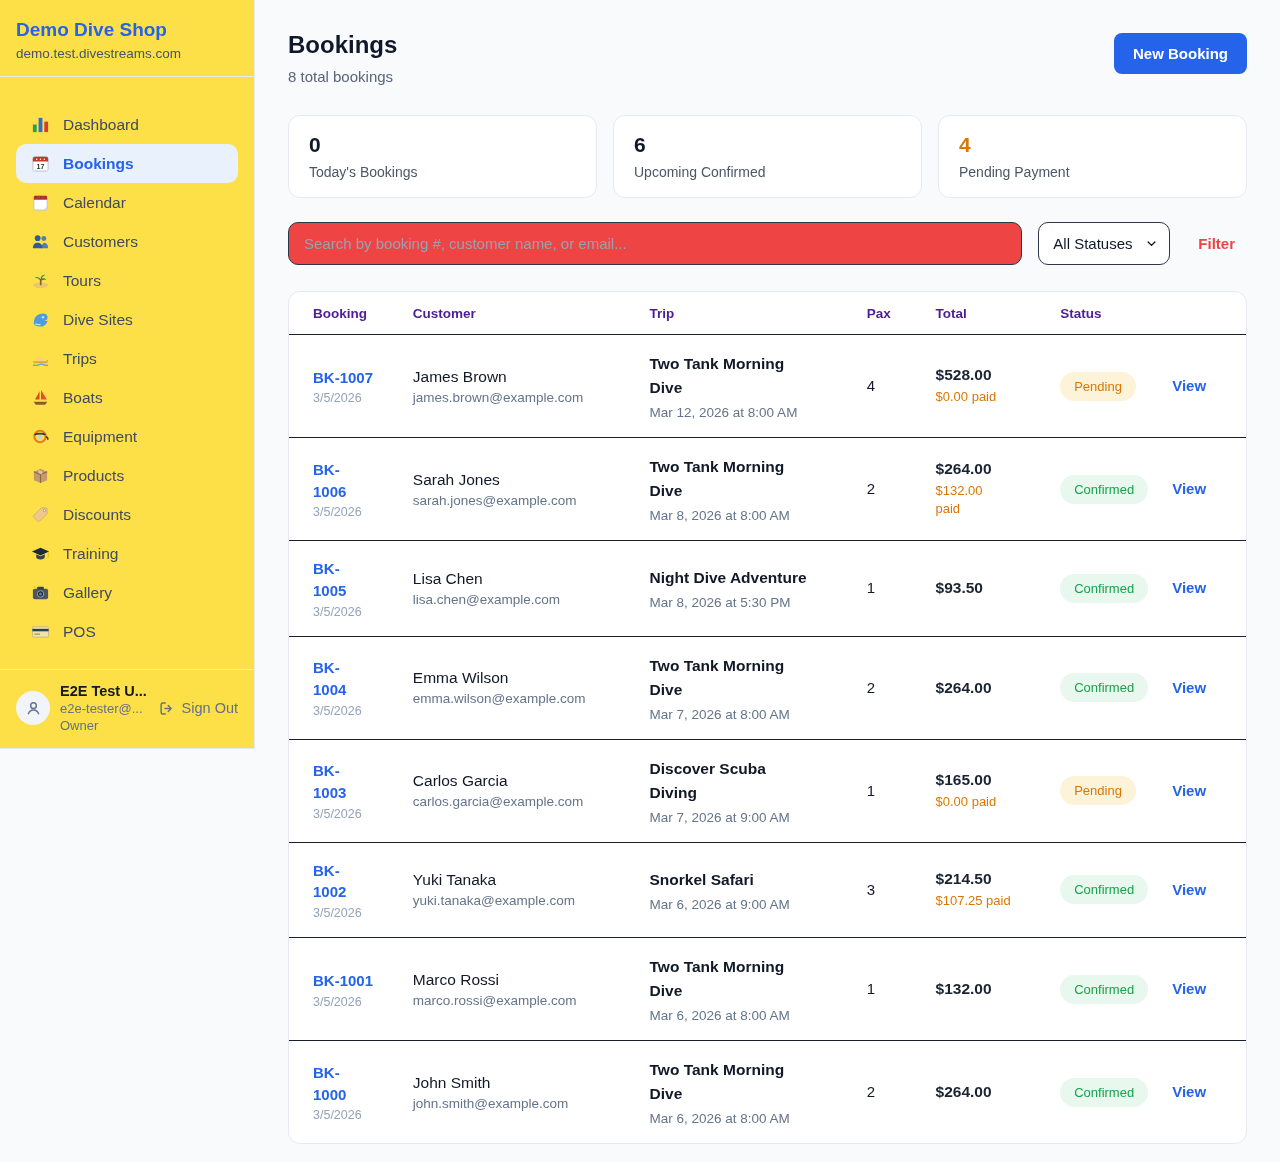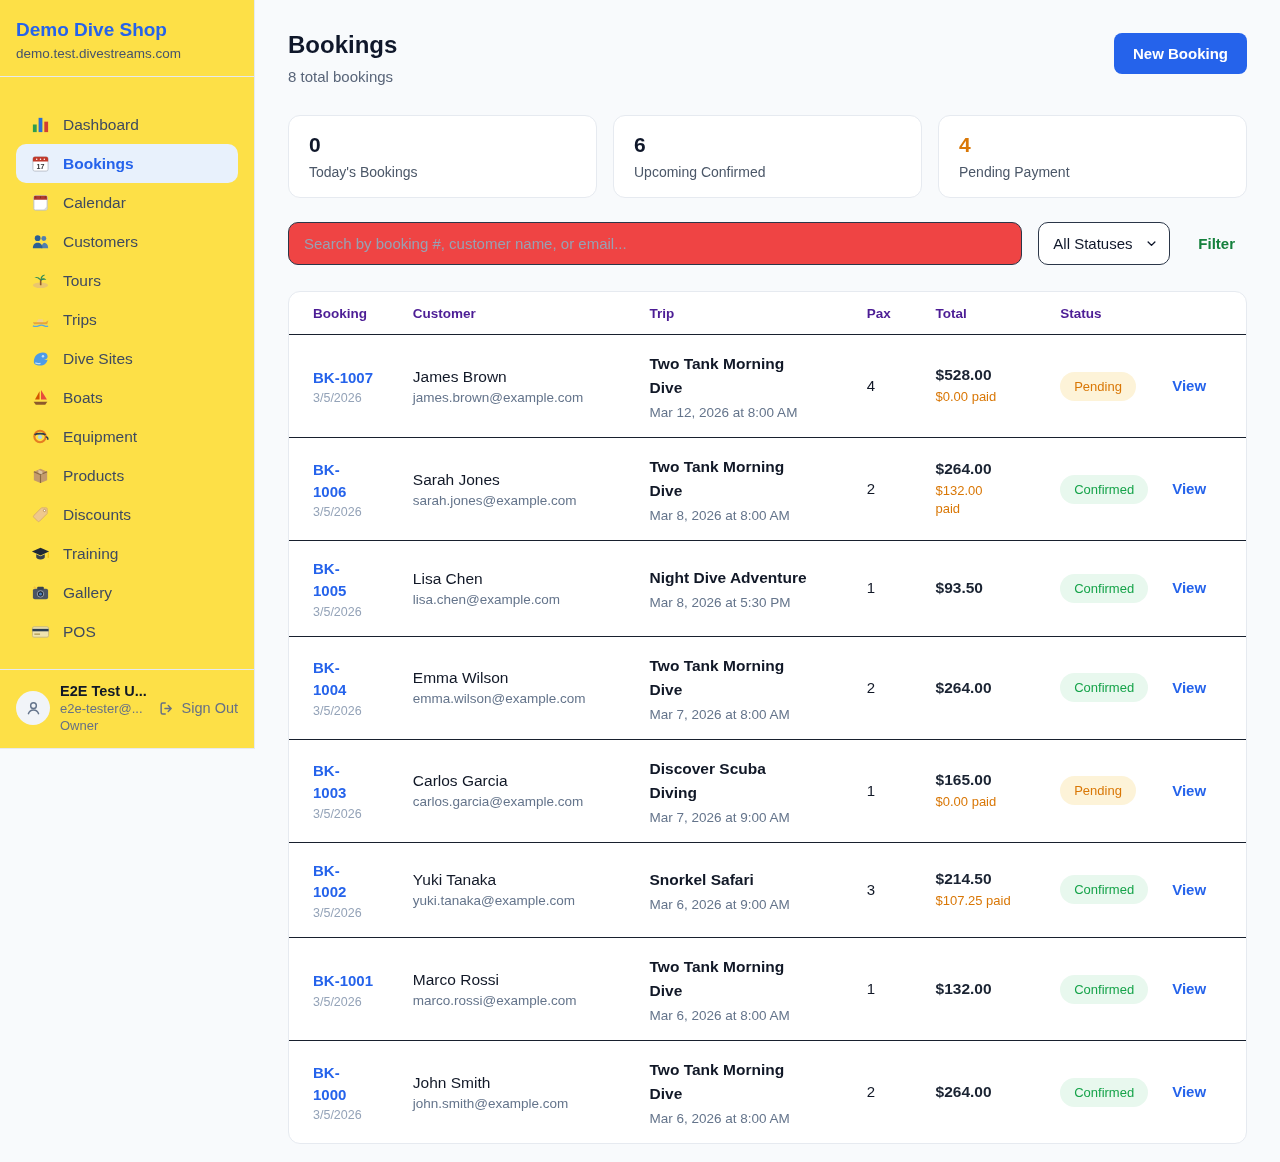--- a/index.html
+++ b/index.html
@@ -56,21 +56,21 @@
   .stat-label{margin-top:7px;font-size:14px;color:#4b5768;}
   .controls{display:flex;gap:16px;margin-top:24px;align-items:center;}
   .search-input{flex:1;height:43px;border:1px solid #2b3648;border-radius:10px;padding:0 15px;
     font-size:15px;color:#0f172a;background:#ef4444;font-family:inherit;}
   .search-input::placeholder{color:#98a1b3;}
   .select-wrap{position:relative;}
   .status-select{appearance:none;-webkit-appearance:none;height:43px;border:1px solid #2b3648;
     border-radius:10px;background:#fff;font-size:15px;padding:0 36px 0 14px;color:#0f172a;
     font-family:inherit;cursor:pointer;}
   .chevron{position:absolute;right:11px;top:14px;pointer-events:none;}
-  .filter-btn{background:none;border:none;font-size:15px;font-weight:bold;color:#15803d;
+  .filter-btn{background:none;border:none;font-size:15px;font-weight:bold;color:#ef4444;
     padding:0 12px;cursor:pointer;font-family:inherit;}
   
   .table-card{margin-top:26px;background:#fff;border:1px solid var(--border-light);
     border-radius:12px;overflow:hidden;}
   table{width:100%;border-collapse:collapse;}
   th{text-align:left;font-size:13.5px;font-weight:bold;color:#4c1d95;padding:14px 12px 13px;
     border-bottom:1px solid var(--border-dark);}
   th:first-child,td:first-child{padding-left:24px;}
   td{padding:17px 12px;vertical-align:middle;}
   tbody tr:not(:first-child) td{border-top:1px solid var(--border-dark);}
@@ -222,29 +222,29 @@
     <span>Customers</span>
   </li>
       <li class="nav-item">
     <svg class="nav-icon">
           <use href="#sym-island-icon"></use>
         </svg>
     <span>Tours</span>
   </li>
       <li class="nav-item">
     <svg class="nav-icon">
+          <use href="#sym-wave-icon"></use>
+        </svg>
+    <span>Dive Sites</span>
+  </li>
+      <li class="nav-item">
+    <svg class="nav-icon">
           <use href="#sym-speedboat-icon"></use>
         </svg>
     <span>Trips</span>
-  </li>
-      <li class="nav-item">
-    <svg class="nav-icon">
-          <use href="#sym-wave-icon"></use>
-        </svg>
-    <span>Dive Sites</span>
   </li>
       <li class="nav-item">
     <svg class="nav-icon">
           <use href="#sym-sailboat-icon"></use>
         </svg>
     <span>Boats</span>
   </li>
       <li class="nav-item">
     <svg class="nav-icon">
           <use href="#sym-dive-mask-icon"></use>

